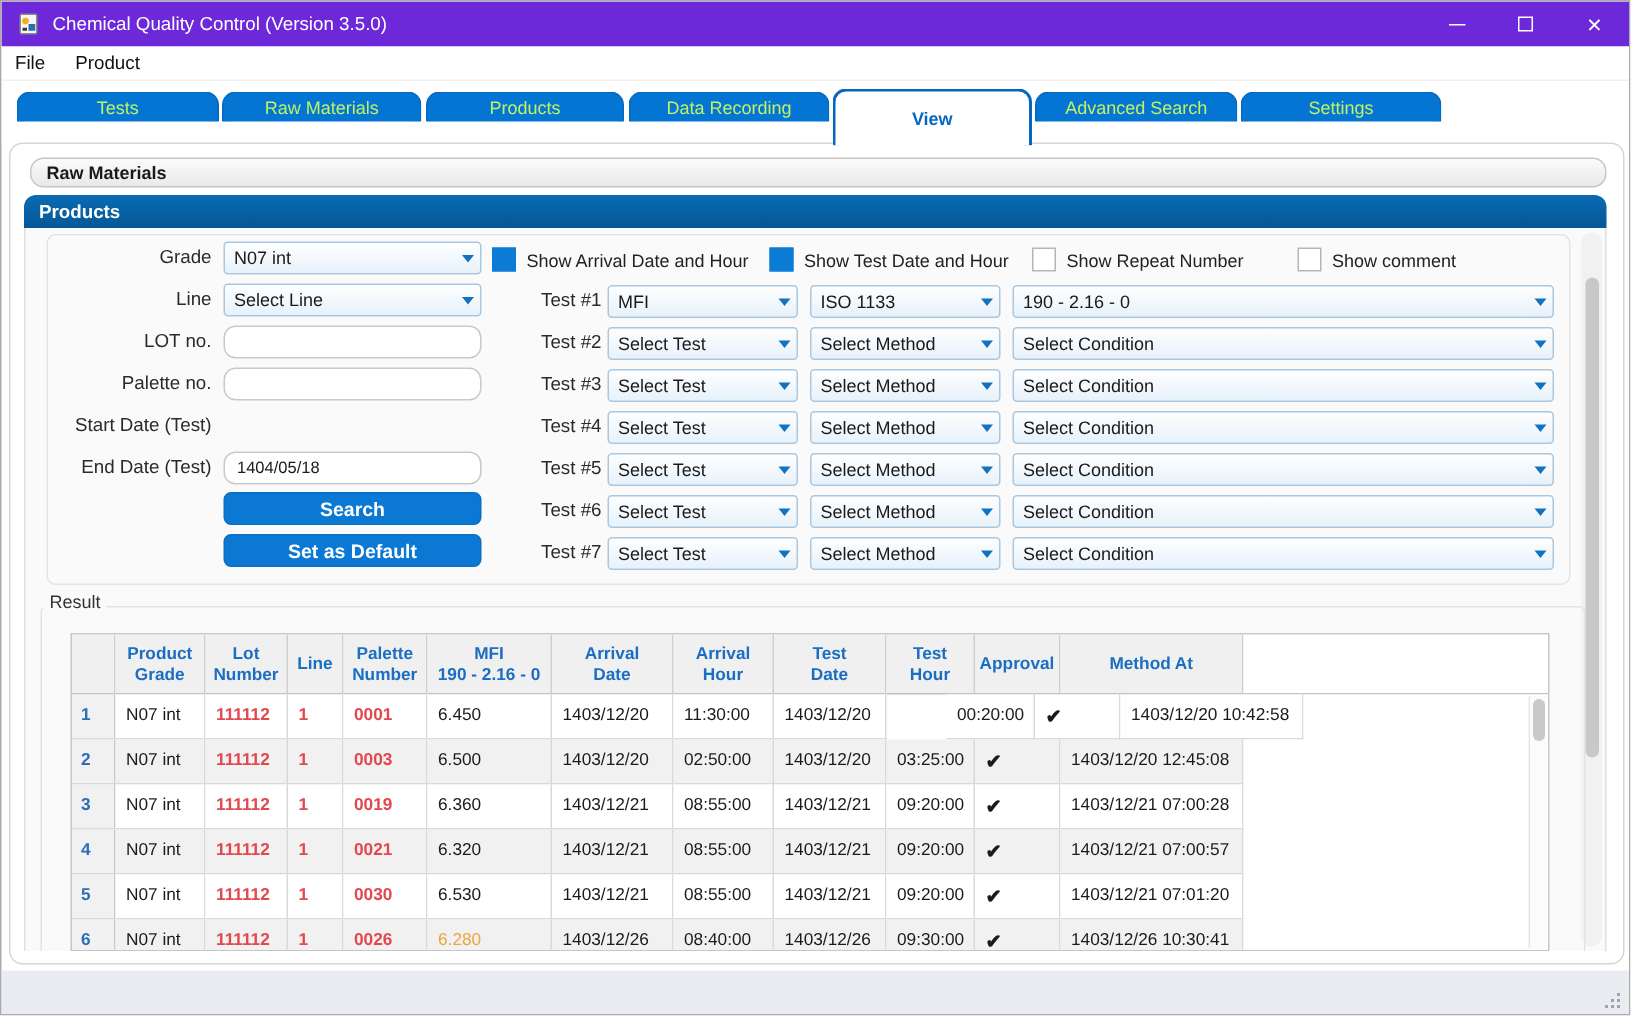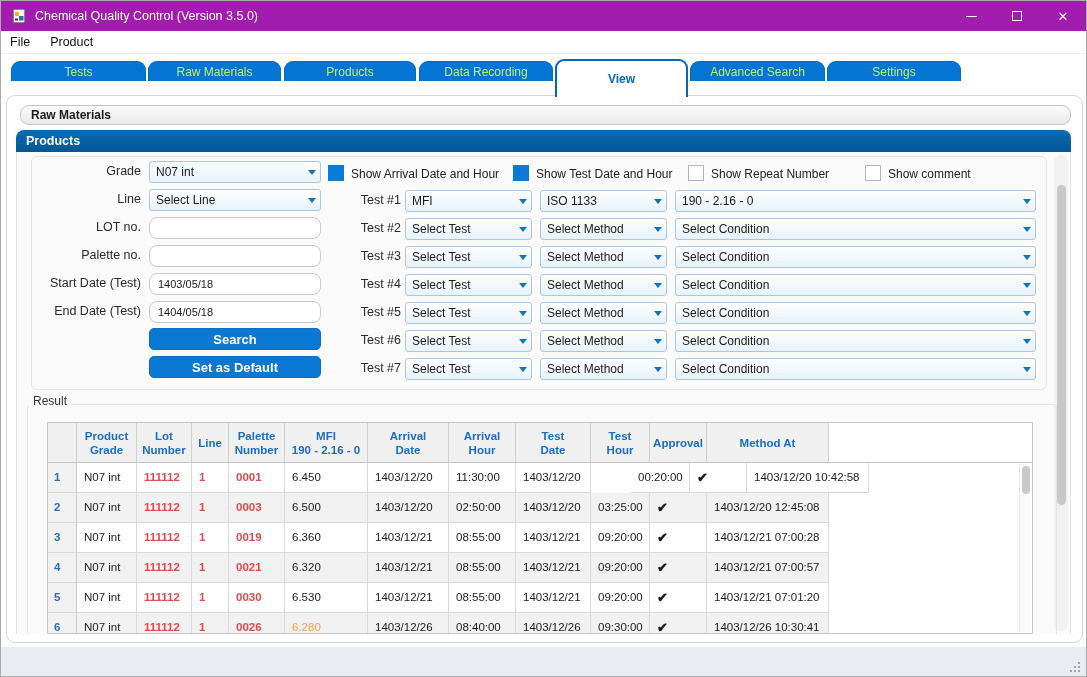--- a/index.html
+++ b/index.html
@@ -1,20 +1,20 @@
 <!DOCTYPE html>
 <html><head>
 <meta charset="utf-8">
 <style>
   * { margin:0; padding:0; box-sizing:border-box; }
   html,body { background:#ffffff; font-family:"Liberation Sans", sans-serif; }
   .window { position:relative; width:1087px; height:677px; background:#ffffff; overflow:hidden; border:1px solid #ABABAB; }
 
   
-  .titlebar { position:absolute; left:0; top:0; width:100%; height:30px; background:#a21caf; display:flex; align-items:center; }
+  .titlebar { position:absolute; left:0; top:0; width:100%; height:30px; background:#6d28d9; display:flex; align-items:center; }
   .app-icon { width:16px; height:16px; margin-left:10px; flex:0 0 auto; }
   .title-text { color:#ffffff; font-size:12.5px; margin-left:8px; }
   .win-btns { position:absolute; right:0; top:0; height:30px; display:flex; }
   .win-btn { width:46px; height:30px; display:flex; align-items:center; justify-content:center; cursor:default; }
   .glyph-min { width:11px; height:1px; background:#ffffff; }
   .glyph-max { width:10px; height:10px; border:1px solid #ffffff; }
   .glyph-close { color:#ffffff; font-size:13px; line-height:13px; }
 
   
   .menubar { position:absolute; left:0; top:30px; width:100%; height:23px; background:#ffffff; display:flex; align-items:center; border-bottom:1px solid #F0F0F0; }
@@ -136,21 +136,20 @@
           </span>
       </div>
       <div class="combo" style="left:132px;top:37px;width:172px;">
         <span class="val">Select Line</span>
         <span class="arr">
             <b></b>
           </span>
       </div>
       <input class="tbox" style="left: 132px; top: 65px; width: 172px;" readonly="" value="">
       <input class="tbox" style="left: 132px; top: 93px; width: 172px;" readonly="" value="">
-      <input class="tbox" style="left: 132px; top: 121px; width: 172px;" readonly="" value="1403/05/18">
       <input class="tbox" style="left: 132px; top: 149px; width: 172px;" readonly="" value="1404/05/18">
       <div class="btn" style="left:132px;top:176px;width:172px;">Search</div>
       <div class="btn" style="left:132px;top:204px;width:172px;">Set as Default</div>
 
       <div id="cb-row">
           <div class="cb checked" style="left: 311px; top: 13px;"></div>
           <div class="cb-label" style="left: 334px; top: 15px;">Show Arrival Date and Hour</div>
           <div class="cb checked" style="left: 496px; top: 13px;"></div>
           <div class="cb-label" style="left: 519px; top: 15px;">Show Test Date and Hour</div>
           <div class="cb" style="left: 671px; top: 13px;"></div>

